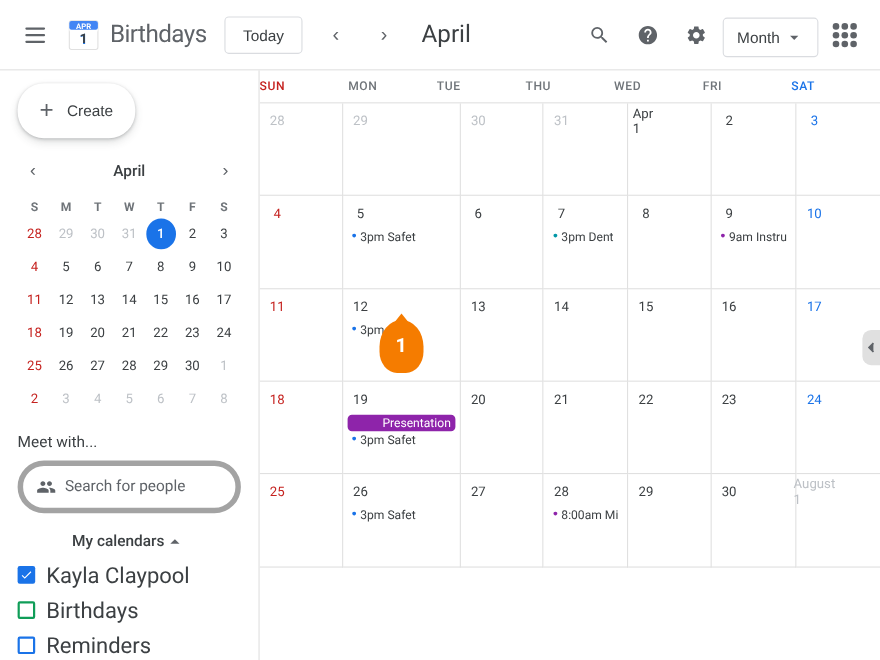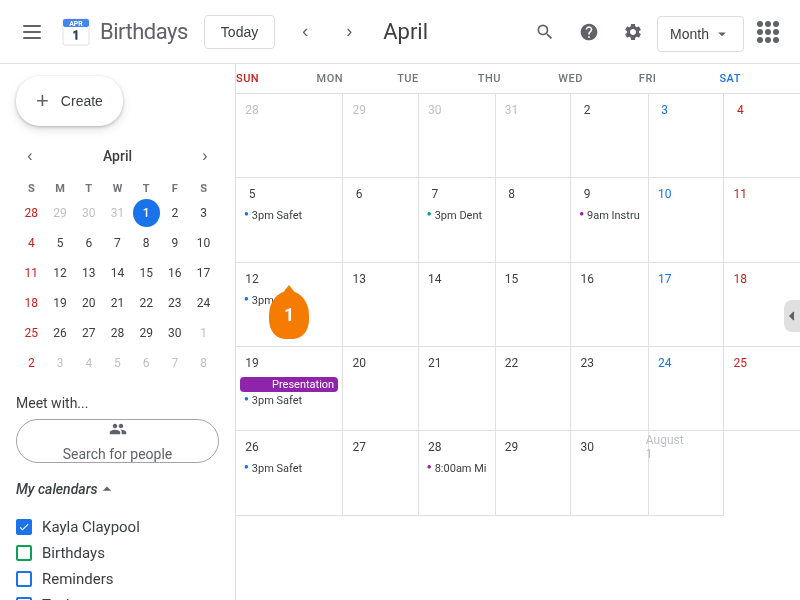--- a/index.html
+++ b/index.html
@@ -37,28 +37,28 @@
     .mini-cal-grid { width: 100%; }
     .mini-cal-grid thead th { font-size: 11px; color: #70757a; text-align: center; padding: 2px; width: 28px; }
     .mini-cal-grid tbody td { text-align: center; padding: 2px; width: 28px; height: 28px; font-size: 12px; color: #3c4043; cursor: pointer; }
     .mini-cal-grid td.other-month { color: #bdc1c6; }
     .mini-cal-grid td.today { background: #1a73e8; color: #fff; border-radius: 50%; font-weight: 500; }
     .mini-cal-grid td.sunday { color: #c5221f; }
 
     
     .meet-section { margin-bottom: 16px; }
     .meet-title { font-size: 14px; font-weight: 400; color: #3c4043; margin-bottom: 8px; }
-    .search-people { display: flex; align-items: center; gap: 8px; padding: 0 12px; border: 1px solid #a3a3a3; border-radius: 24px; cursor: pointer; color: #5f6368; font-size: 14px; flex-direction: column; }
+    .search-people { display: flex; align-items: center; gap: 8px; padding: 10px 12px; border: 5px solid #a3a3a3; border-radius: 24px; cursor: pointer; color: #5f6368; font-size: 14px; }
 
     
     .cal-section { margin-bottom: 16px; }
-    .cal-section-header { display: flex; align-items: center; justify-content: flex-start; margin-bottom: 15px; cursor: pointer; font-style: italic; }
+    .cal-section-header { display: flex; align-items: center; justify-content: center; margin-bottom: 4px; cursor: pointer; }
     .cal-section-title { font-size: 14px; font-weight: 500; color: #3c4043; }
     .cal-item { display: flex; align-items: center; gap: 10px; padding: 4px 0; cursor: pointer; }
-    .cal-label { font-size: 15px; color: #3c4043; }
+    .cal-label { font-size: 20px; color: #3c4043; }
 
     
     .calendar-area { flex: 1; display: flex; flex-direction: column; overflow: hidden; }
     .day-headers { display: grid; grid-template-columns: repeat(7, 1fr); border-bottom: 1px solid #e0e0e0; }
     .day-header { text-align: left; padding: 8px 0; font-size: 11px; font-weight: 500; color: #70757a; text-transform: uppercase; letter-spacing: 0.5px; }
     .calendar-grid { display: grid; grid-template-columns: repeat(7, 1fr); grid-template-rows: repeat(6, 1fr); flex: 1; }
     .cal-cell { border-right: 1px solid #e0e0e0; border-bottom: 1px solid #e0e0e0; padding: 4px; min-height: 0; position: relative; }
     .cal-cell:nth-child(7n) { border-right: none; }
     .cal-cell.other-month .day-num { color: #bdc1c6; }
     .day-num { font-size: 12px; color: #3c4043; margin-bottom: 2px; width: 24px; height: 24px; display: flex; align-items: center; justify-content: center; cursor: pointer; border-radius: 50%; }
@@ -301,20 +301,23 @@
         <div class="cal-cell other-month">
             <div class="day-num">29</div>
           </div>
         <div class="cal-cell other-month">
             <div class="day-num">30</div>
           </div>
         <div class="cal-cell other-month">
             <div class="day-num">31</div>
           </div>
         <div class="cal-cell">
+            <div class="day-num">Apr 1</div>
+          </div>
+        <div class="cal-cell">
             <div class="day-num">2</div>
           </div>
         <div class="cal-cell">
             <div class="day-num sat-num">3</div>
           </div>
 
         <div class="cal-cell">
             <div class="day-num sun-num">4</div>
           </div>
         <div class="cal-cell">

